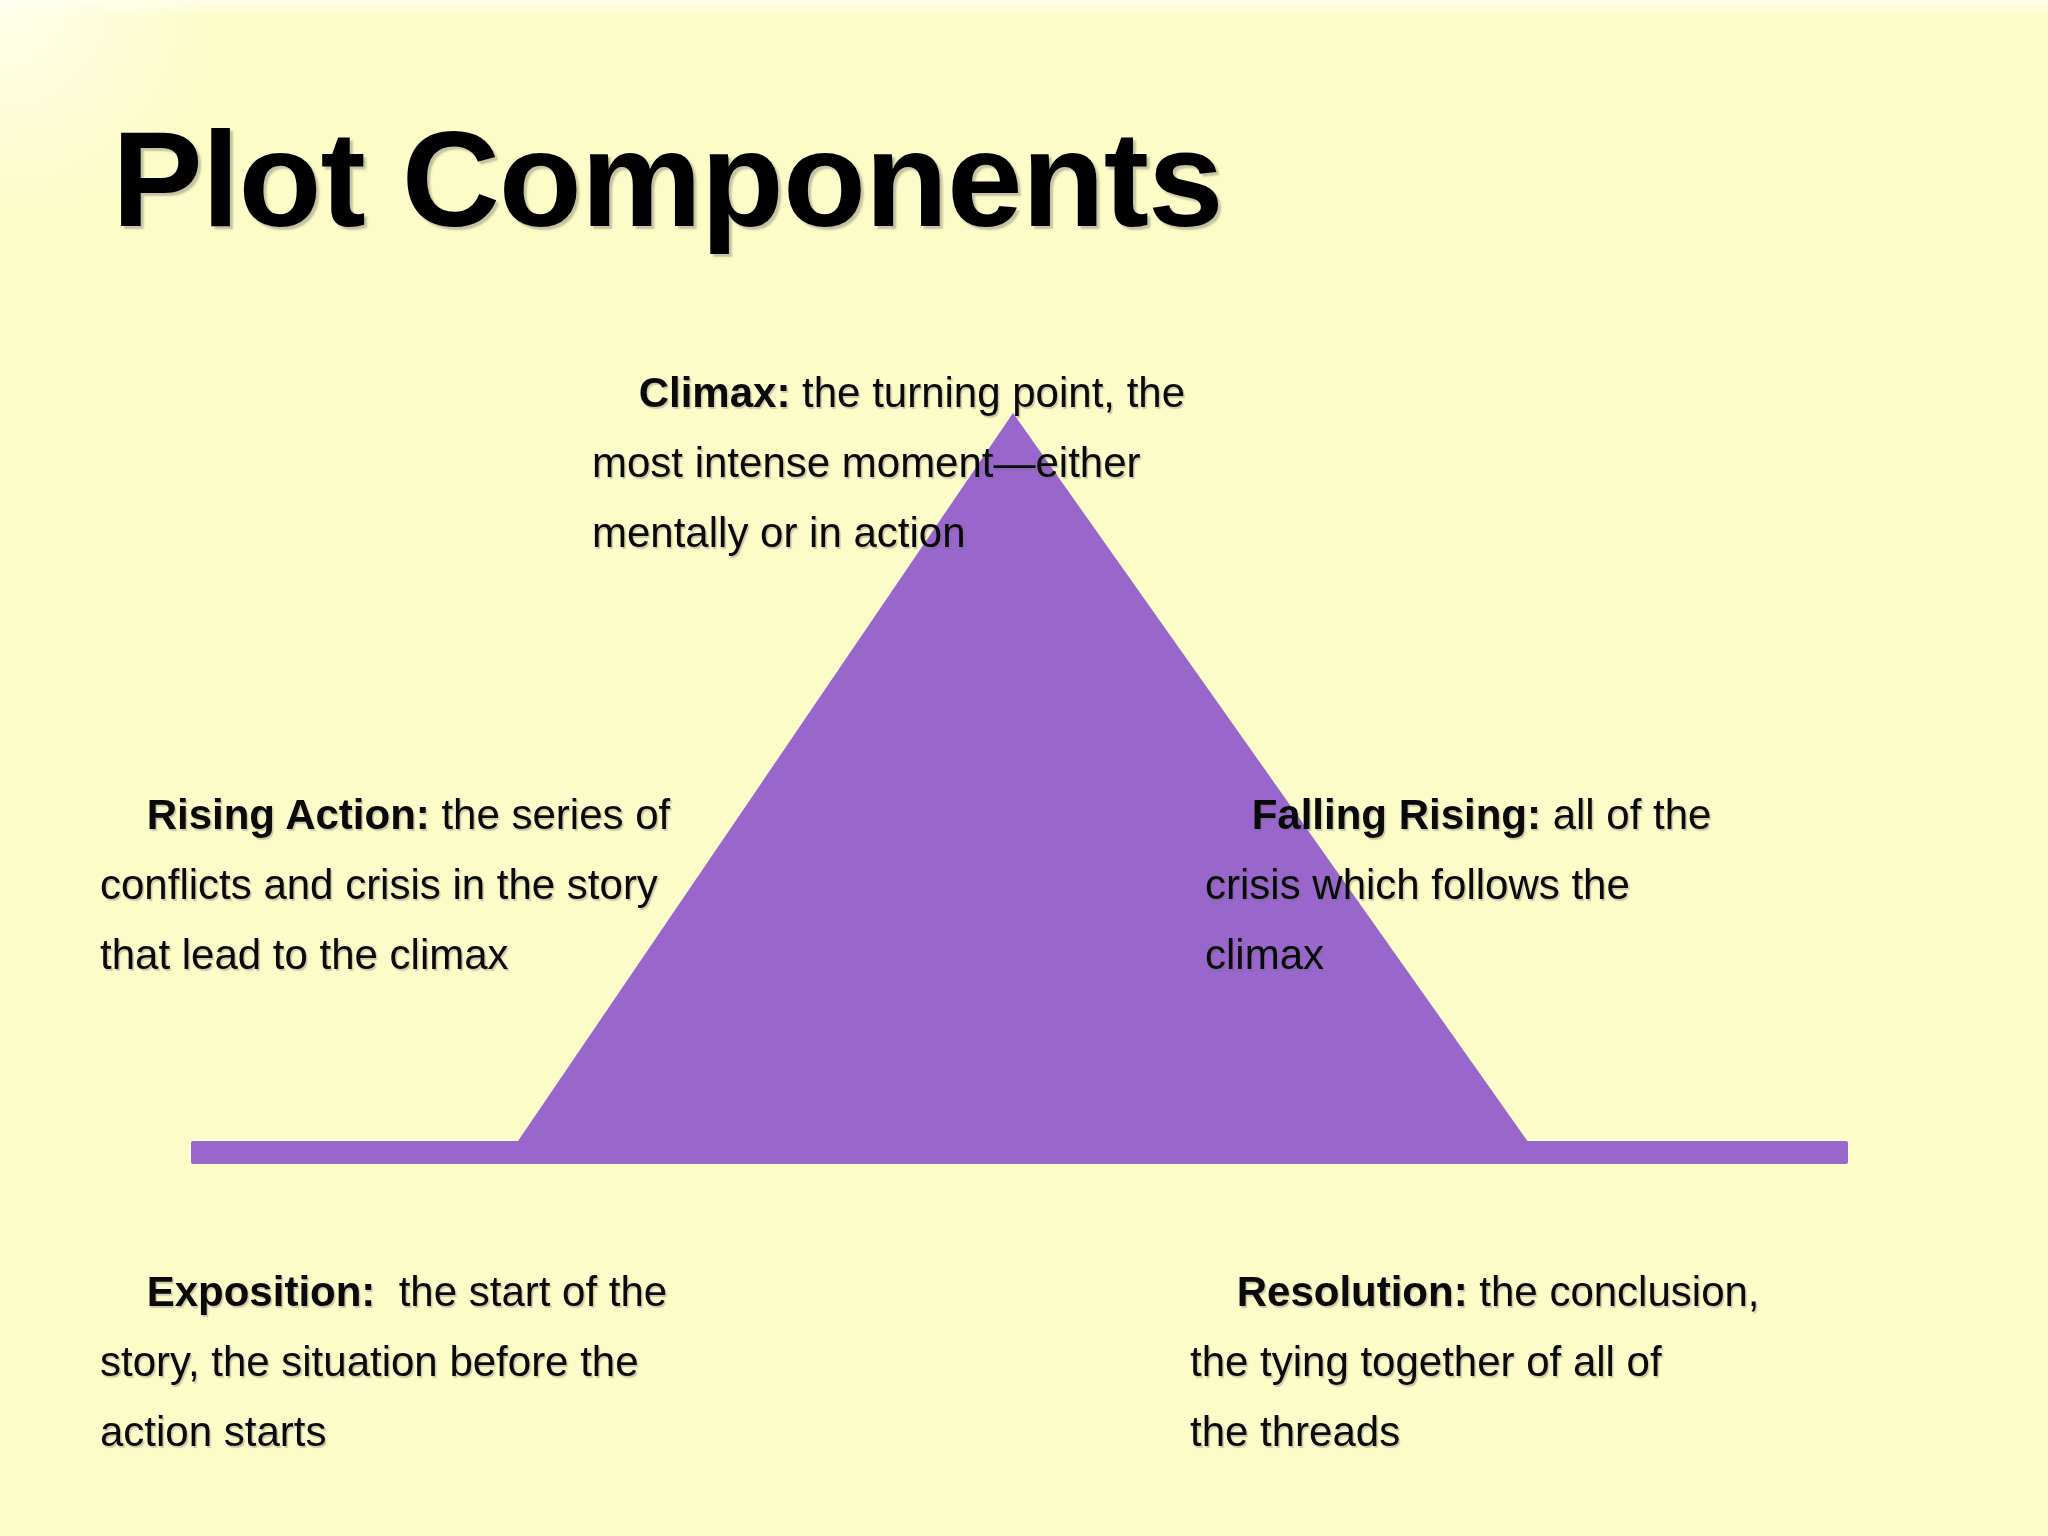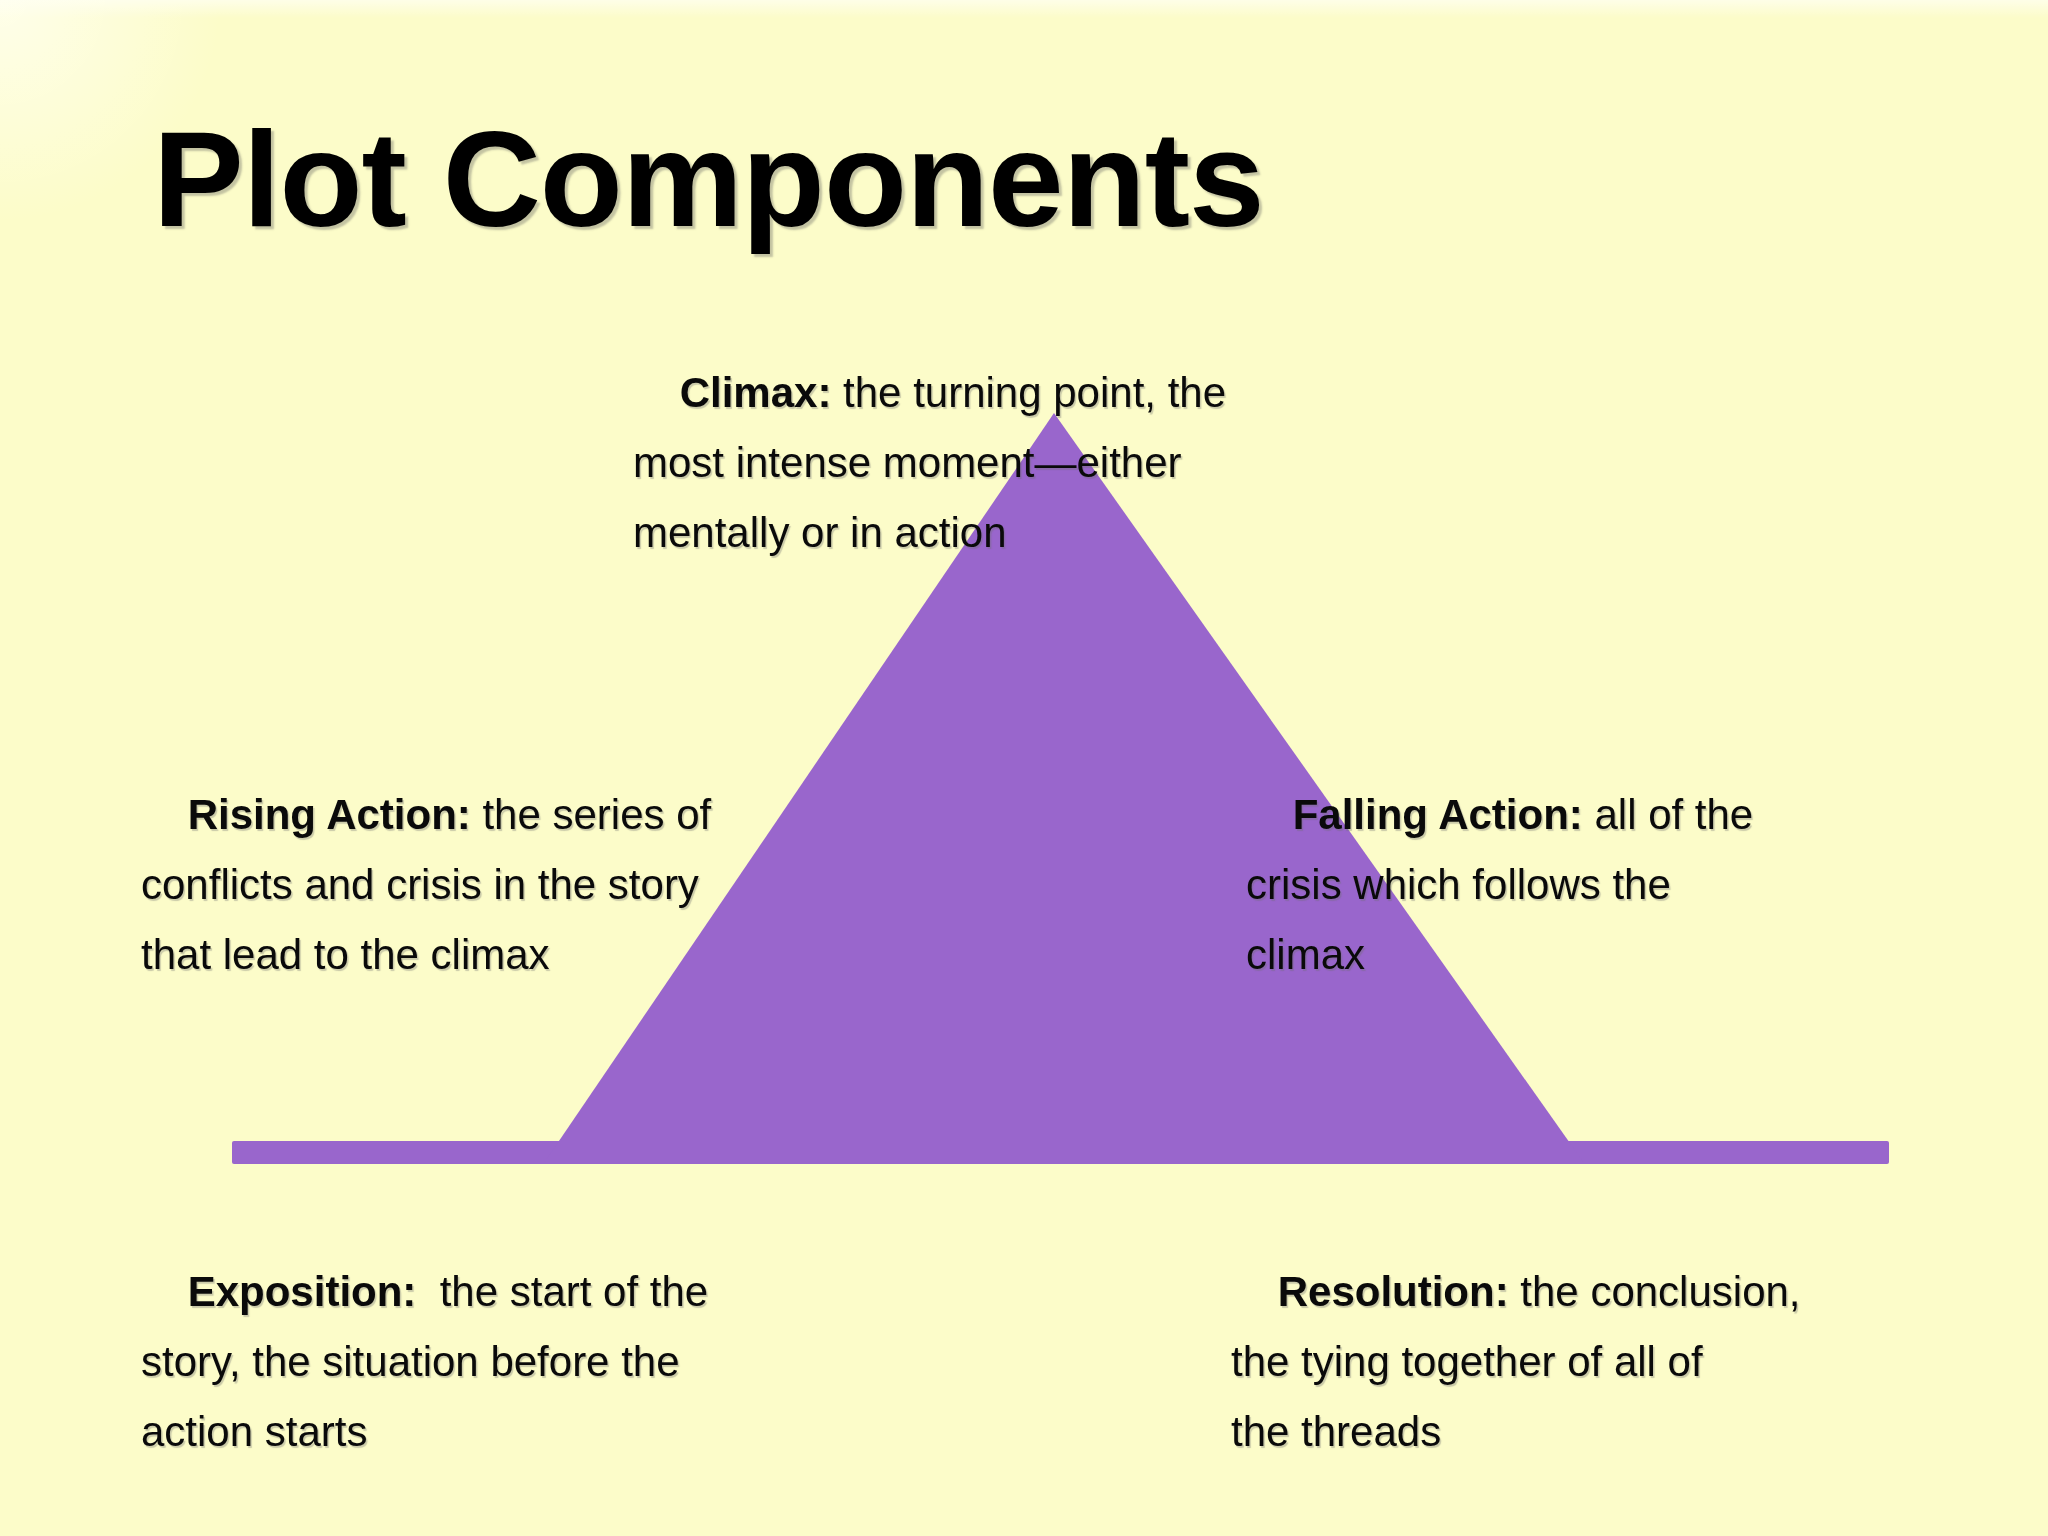--- a/index.html
+++ b/index.html
@@ -13,21 +13,20 @@
     position: relative;
     font-family: "Liberation Sans", "DejaVu Sans", sans-serif;
     background-color: #FCFCC9;
     background-image:
       linear-gradient(to bottom, rgba(255,255,242,0.75), rgba(255,255,242,0) 18px),
       radial-gradient(circle 340px at 0px 0px, rgba(255,255,236,0.95), rgba(255,255,236,0) 65%);
   }
   .slide {
     position: absolute;
     inset: 0;
-    margin-left: 41px;
   }
   .diagram-svg {
     position: absolute;
     left: 0;
     top: 0;
     width: 2048px;
     height: 1536px;
     z-index: 1;
   }
   .title {
@@ -79,21 +78,21 @@
 mentally or in action</span>
   </div>
 
   <div class="label label-rising">
     <span class="term">Rising Action:</span><span class="desc"> the series of
 conflicts and crisis in the story
 that lead to the climax</span>
   </div>
 
   <div class="label label-falling">
-    <span class="term">Falling Action:</span><span class="desc"> all of the
+    <span class="term">Falling Rising:</span><span class="desc"> all of the
 crisis which follows the
 climax</span>
   </div>
 
   <div class="label label-exposition">
     <span class="term">Exposition:</span><span class="desc">  the start of the
 story, the situation before the
 action starts</span>
   </div>
 

